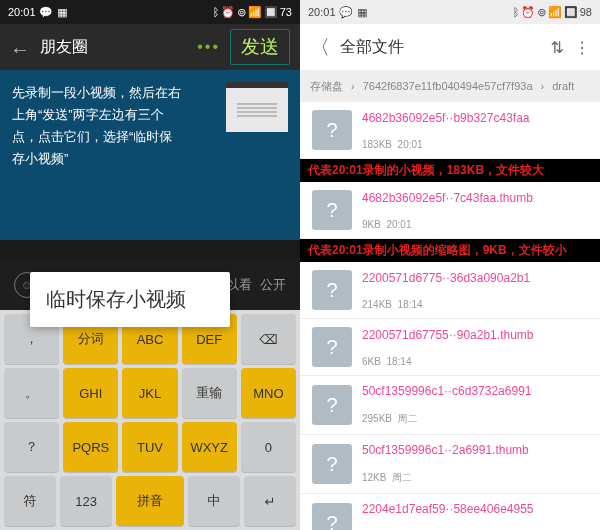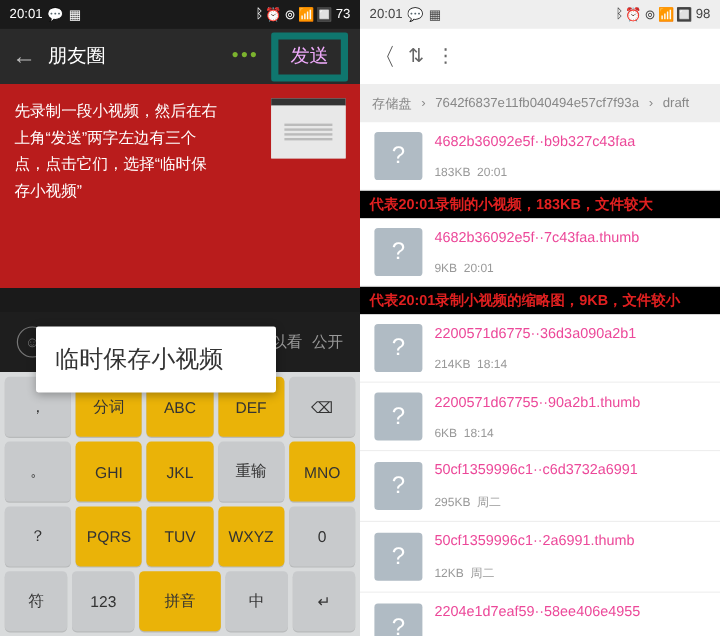--- a/index.html
+++ b/index.html
@@ -12,25 +12,25 @@
 .status-left,.status-right{display:flex;align-items:center;gap:4px}
 .status-icons{display:flex;gap:2px;align-items:center}
 .nav-bar{height:46px;display:flex;align-items:center;padding:0 10px;gap:10px}
 .nav-left{background:#2a2a2a;color:#fff}
 .nav-right{background:#fff;color:#333}
 .back-arrow{font-size:20px;color:#bbb}
 .phone-right .back-arrow{color:#555}
 .nav-title{font-size:16px;flex:1}
 .nav-actions{display:flex;gap:10px;align-items:center}
 .dots{color:#7bb32e;letter-spacing:2px}
-.send-btn{border:6px solid #0f766e;color:#f0abfc;padding:4px 10px;font-size:16px;border-radius:2px}
+.send-btn{border:1px solid #0f766e;color:#bef264;padding:4px 10px;font-size:19px;border-radius:2px}
 .sort-icon,.more-icon{color:#666;font-size:16px}
 .breadcrumb{height:32px;display:flex;align-items:center;padding:0 10px;gap:8px;background:#eee;font-size:11px;color:#888;overflow:hidden}
 .breadcrumb span{white-space:nowrap}
-.dark-area{background:#b91c1c;padding:12px;position:relative;height:170px}
+.dark-area{background:#0c4a6e;padding:12px;position:relative;height:170px}
 .instruction{color:#fff;font-size:13px;line-height:1.7;width:170px}
 .thumbnail{position:absolute;right:12px;top:12px;width:62px;height:50px;background:#ddd;display:flex;flex-direction:column}
 .thumb-top{height:6px;background:#333}
 .thumb-body{flex:1;background:#e8e8e8;display:flex;align-items:center;justify-content:center}
 .thumb-lines{width:40px}
 .thumb-lines div{height:2px;background:#bbb;margin:2px 0}
 .popup{position:absolute;left:30px;top:272px;width:200px;background:#fff;border-radius:2px;padding:14px 16px;font-size:20px;color:#333;box-shadow:0 2px 8px rgba(0,0,0,.3);z-index:5}
 .input-row{position:absolute;top:260px;left:0;right:0;height:50px;background:rgba(30,30,30,.92);display:flex;align-items:center;justify-content:flex-end;padding:0 14px;color:#999;font-size:13px;gap:8px}
 .emoji-circle{width:26px;height:26px;border:1px solid #777;border-radius:50%;display:flex;align-items:center;justify-content:center;font-size:12px;color:#777;margin-right:auto}
 .keyboard{position:absolute;bottom:0;left:0;right:0;height:220px;background:#d9dbdc;padding:4px;display:flex;flex-direction:column;gap:4px}
@@ -136,20 +136,21 @@
       <span>ᛒ</span>
       <span>⏰</span>
       <span>⊚</span>
       <span>📶</span>
       <span>🔲</span>
       <span>98</span>
     </div>
   </div>
   <div class="nav-bar nav-right">
     <span class="back-arrow">〈</span>
+    <span class="nav-title">全部文件</span>
     <div class="nav-actions">
       <span class="sort-icon">⇅</span>
       <span class="more-icon">⋮</span>
     </div>
   </div>
   <div class="breadcrumb">
     <span>存储盘</span>
       <span>›</span>
     <span>7642f6837e11fb040494e57cf7f93a</span>
       <span>›</span>

